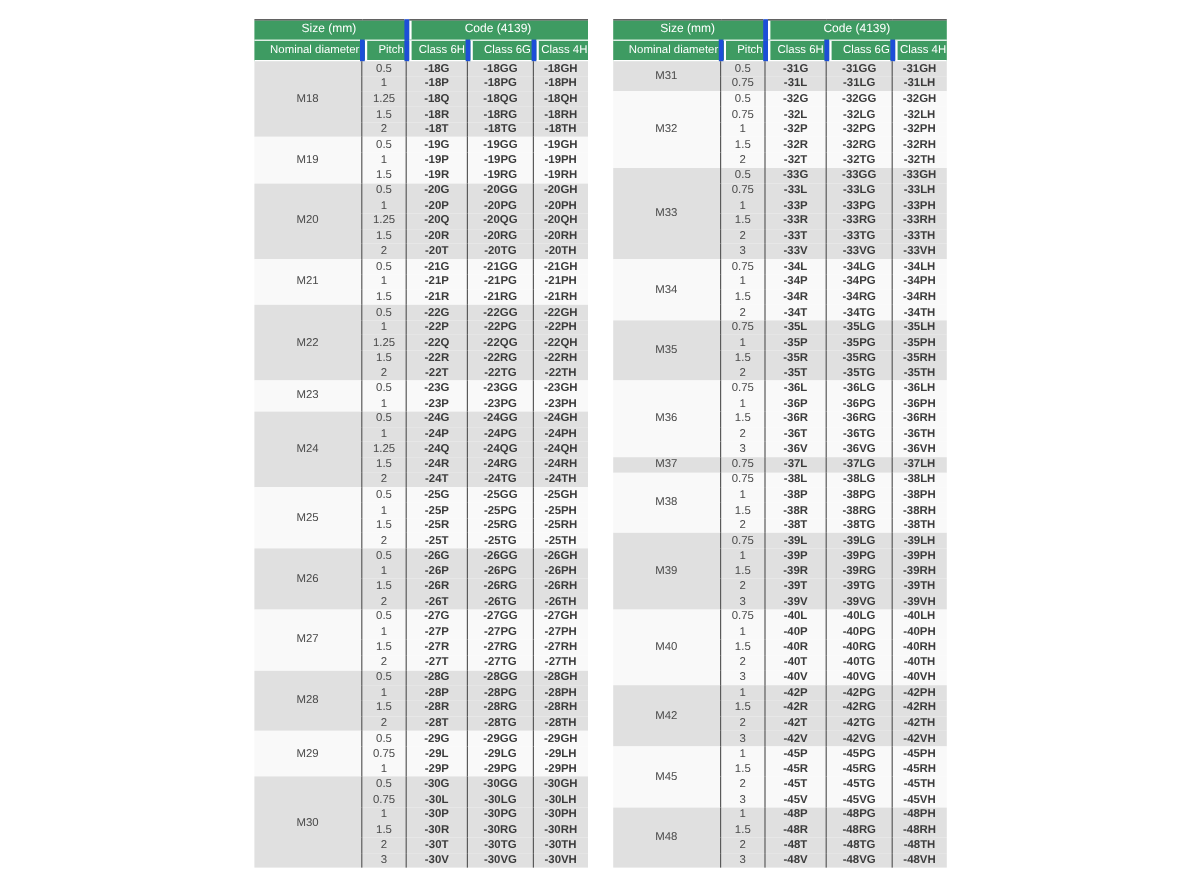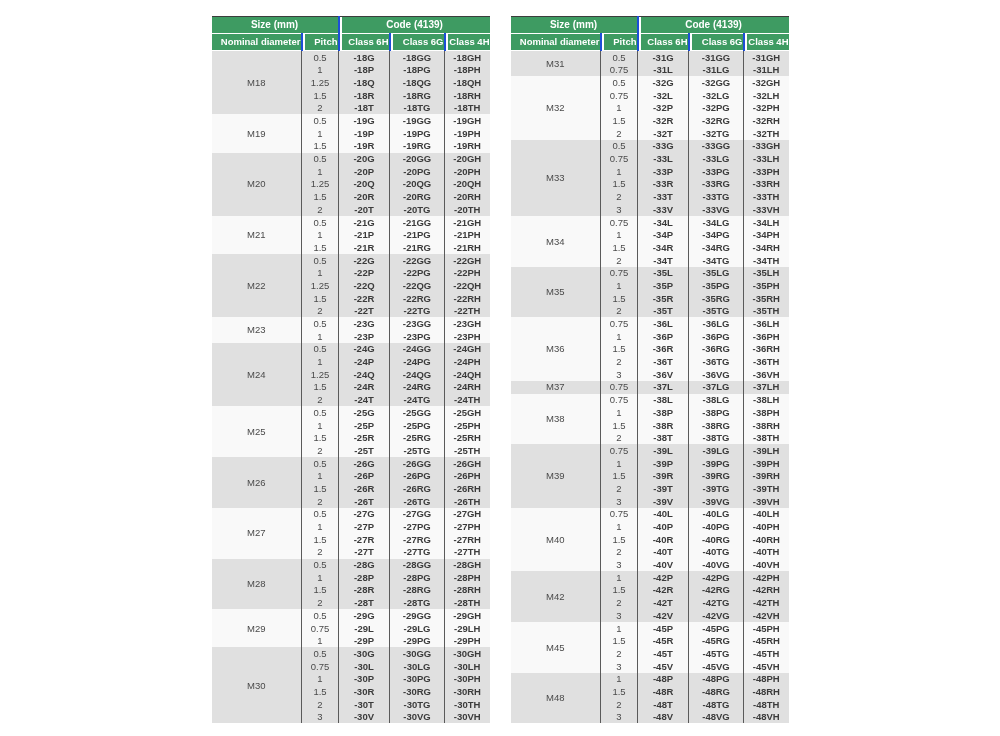--- a/index.html
+++ b/index.html
@@ -25,27 +25,27 @@
     border-collapse:collapse;table-layout:fixed;
     border-top:1px solid #3c3c3c;
   }
   col.c-diam{width:90px;}
   col.c-pitch{width:37px;}
   col.c-6h{width:51px;}
   col.c-6g{width:55px;}
   col.c-4h{width:45px;}
   th{
     background:var(--header-green);color:var(--header-text);
-    font-weight:bold;padding:0;line-height:1;
+    font-weight:normal;padding:0;line-height:1;
   }
   th.group-th{height:16px;font-size:10px;text-align:center;}
   th.col-th{height:16px;font-size:9.5px;text-align:right;border-bottom:1px solid #fff;}
   th.group-th{border-bottom:1px solid #fff;}
   th:not(.first){
-    border-left:2px solid #1d4ed8;
+    border-left:4px solid #1d4ed8;
     box-shadow:inset 2px 0 0 #ffffff;
   }
   td{
     height:12.7px;padding:0;line-height:1;
     font-size:9.5px;text-align:center;vertical-align:middle;
     color:var(--plain-text);
   }
   td.bl{border-left:1px solid var(--divider);}
   td.code{font-weight:bold;color:var(--code-text);}
   td.diam{color:var(--plain-text);}

